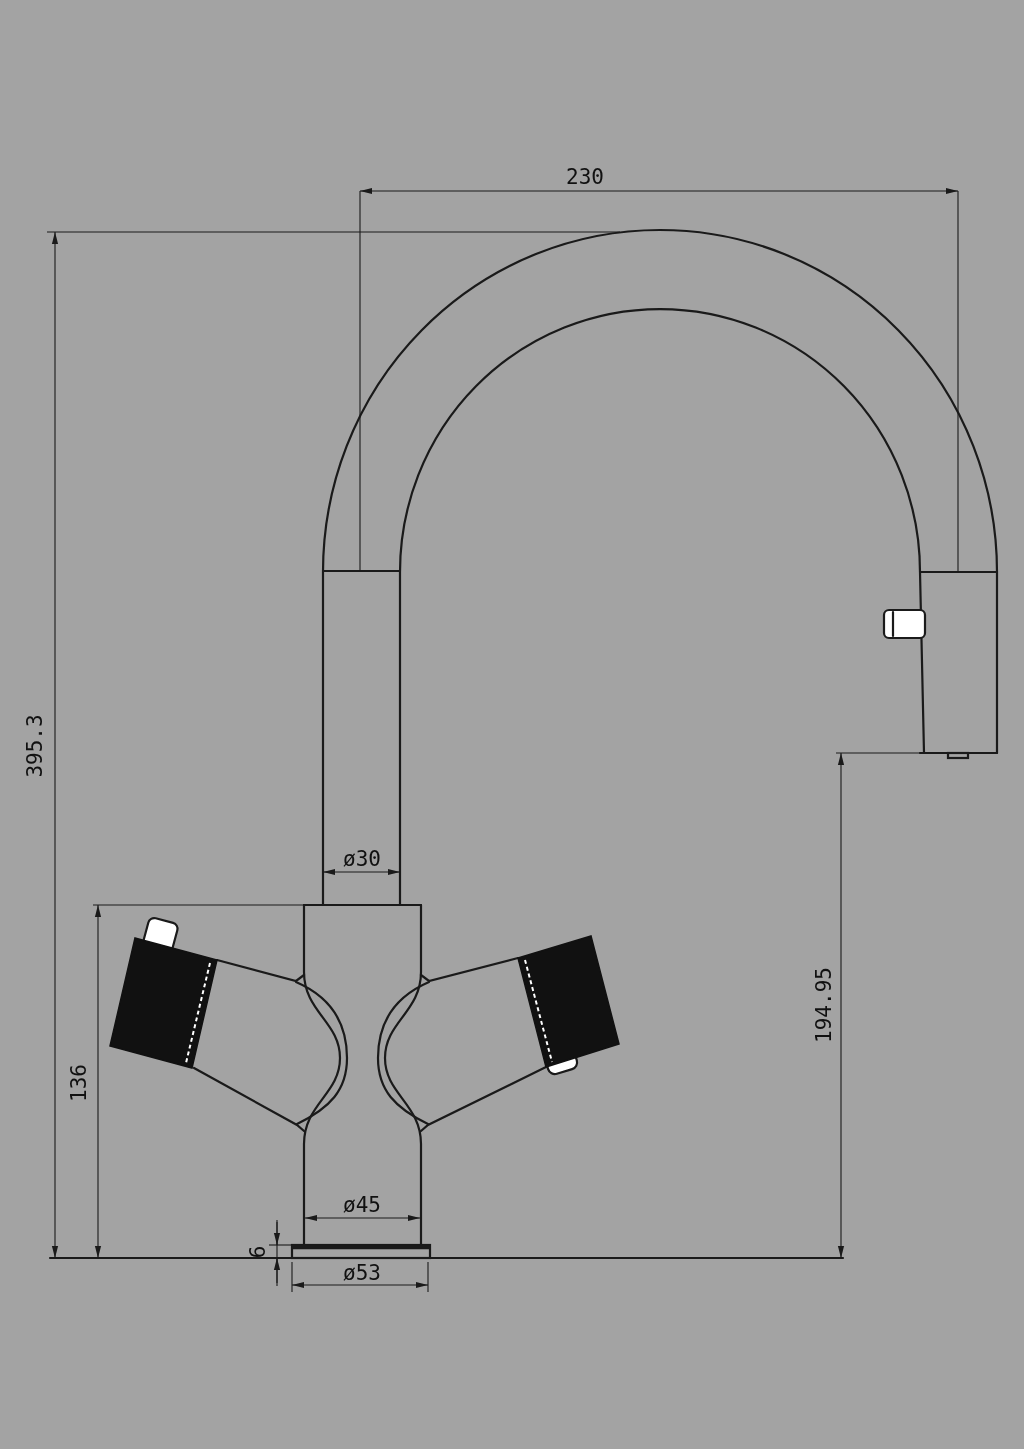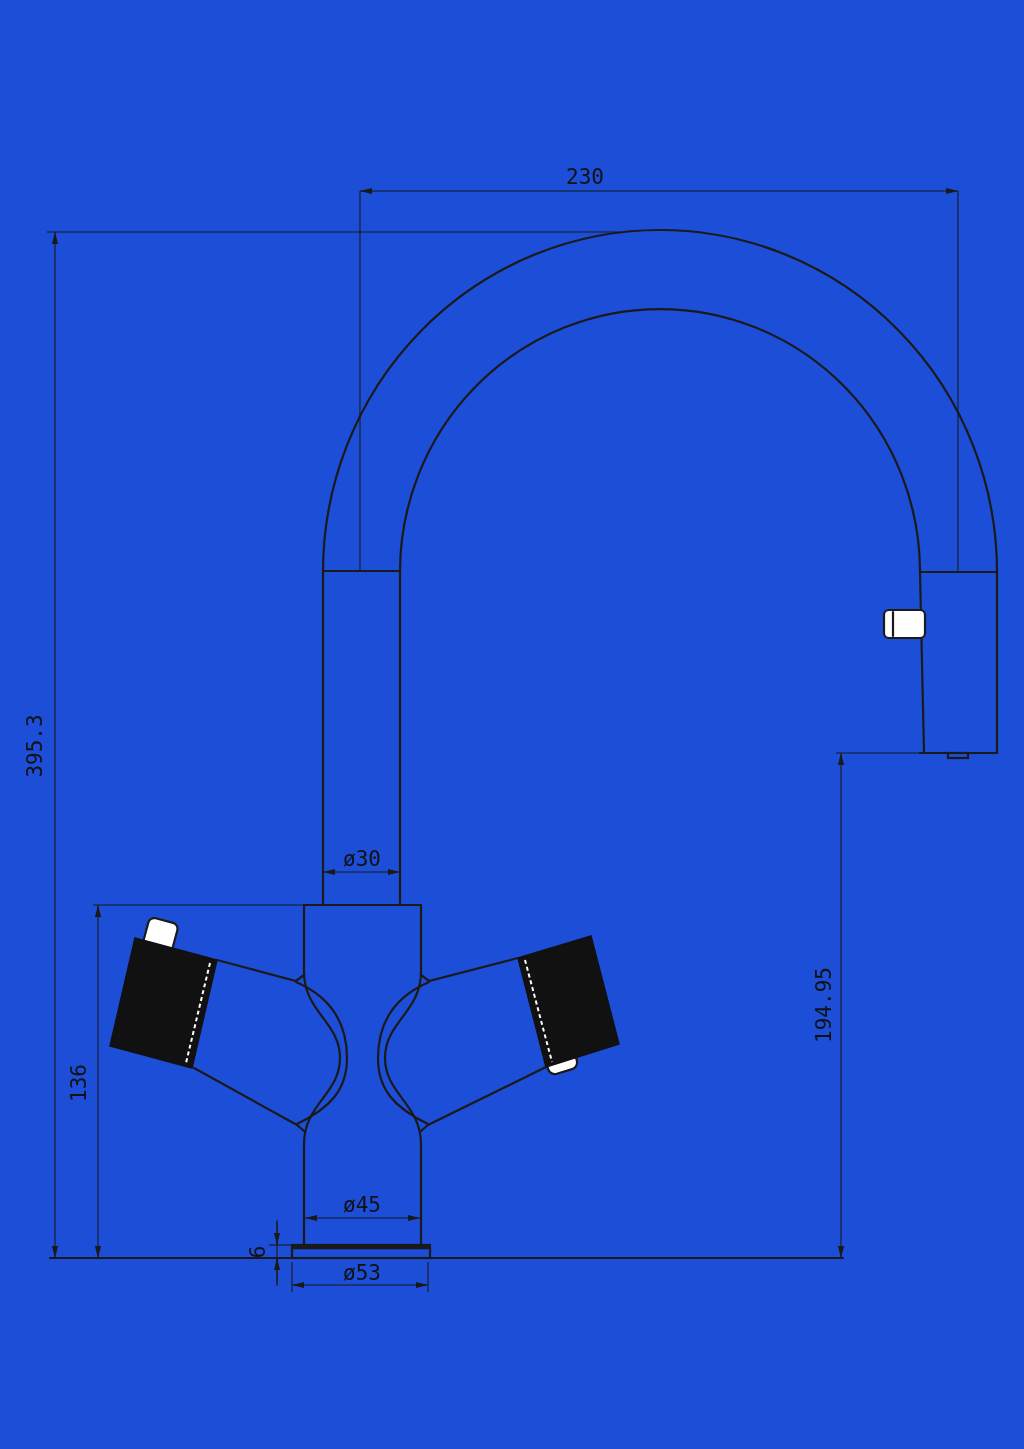--- a/index.html
+++ b/index.html
@@ -1,16 +1,16 @@
 <!DOCTYPE html>
 <html><head>
 <meta charset="utf-8">
 <style>
   html,body{margin:0;padding:0;background:#fff;}
-  .page{position:relative;width:1024px;height:1449px;background:#1d4ed8;overflow:hidden;
+  .page{position:relative;width:1024px;height:1449px;background:#a3a3a3;overflow:hidden;
         font-family:"DejaVu Sans Mono", monospace;}
   svg{display:block;}
   .obj{stroke:#1a1a1a;stroke-width:2.2;fill:none;stroke-linecap:round;}
   .obj-thickest{stroke:#1a1a1a;stroke-width:4.5;fill:none;}
   .dim{stroke:#1a1a1a;stroke-width:1.1;fill:none;}
   .fillblk{fill:#111111;stroke:#111111;stroke-width:1.5;}
   .whiteline{stroke:#ffffff;stroke-width:2;fill:none;stroke-dasharray:4 3;}
   .capshape{fill:#ffffff;stroke:#1a1a1a;stroke-width:2.2;}
   .btn{fill:#ffffff;stroke:#1a1a1a;stroke-width:2.2;}
   text{font-family:"DejaVu Sans Mono", monospace;font-size:21px;fill:#111111;}

